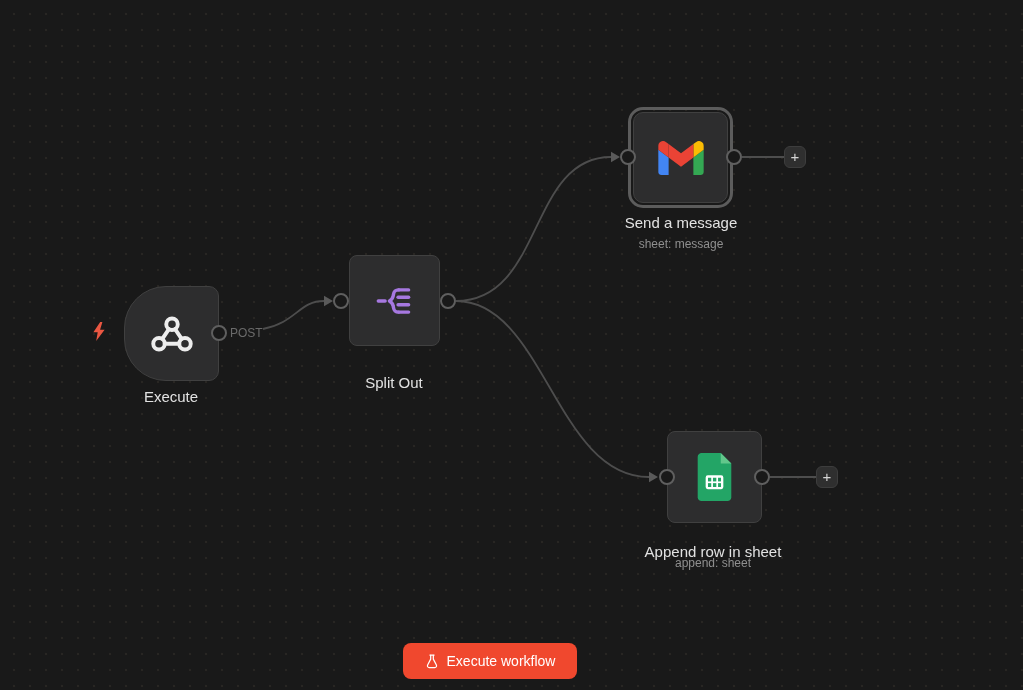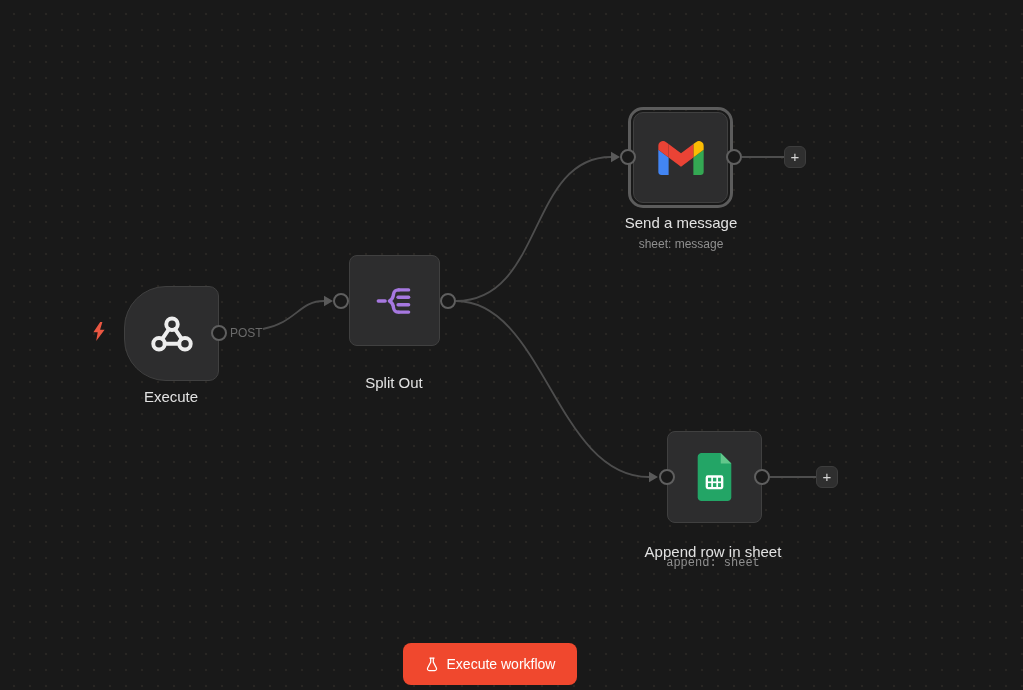--- a/index.html
+++ b/index.html
@@ -54,21 +54,21 @@
     position:absolute;
     width:22px;height:22px;border-radius:6px;
     background:#2f2f2f;border:1px solid #3d3d3d;
     color:#d6d6d6;font-size:15px;line-height:20px;
     display:flex;align-items:center;justify-content:center;
     box-sizing:border-box;cursor:pointer;
   }
   #connections{position:absolute;left:0;top:0;}
   #execute-btn{
     position:absolute;left:403px;top:643px;
-    width:174px;height:42px;border:none;border-radius:8px;
+    width:174px;height:36px;border:none;border-radius:8px;
     background:#f0482e;color:#ffffff;
     font-family:"Liberation Sans", sans-serif;
     font-size:14px;
     display:flex;align-items:center;justify-content:center;gap:8px;
     cursor:pointer;
   }
   .bolt{position:absolute;left:90px;top:321px;width:18px;height:21px;}
   svg{display:block;}
 </style>
 </head>
@@ -150,21 +150,21 @@
       <path fill="#62c78b" d="M25,0 l11,11 h-11 z"></path>
       <g stroke="#ffffff" fill="none">
         <rect x="10.5" y="24.5" width="16" height="12" rx="1" stroke-width="2.4"></rect>
         <line x1="16" y1="24.5" x2="16" y2="36.5" stroke-width="1.8"></line>
         <line x1="21.3" y1="24.5" x2="21.3" y2="36.5" stroke-width="1.8"></line>
         <line x1="10.5" y1="30.5" x2="26.5" y2="30.5" stroke-width="1.8"></line>
       </g>
     </svg>
   </div>
   <div class="node-label" style="left:713px;top:533px;margin-top:10px;">Append row in sheet</div>
-  <div class="node-sublabel" style="left:713px;top:556px;font-family:Liberation Mono, monospace;">append: sheet</div>
+  <div class="node-sublabel" style="left:713px;top:556px;">append: sheet</div>
   <div class="port" style="left:659px;top:469px;"></div>
   <div class="port" style="left:754px;top:469px;"></div>
   <div class="plus-btn" style="left:816px;top:466px;">
     <span>+</span>
   </div>
 
   <button id="execute-btn">
     <svg width="14" height="15" viewBox="0 0 16 17">
       <g fill="none" stroke="#ffffff" stroke-width="1.4" stroke-linecap="round" stroke-linejoin="round">
         <path d="M5.6,1.2 h4.8"></path>

